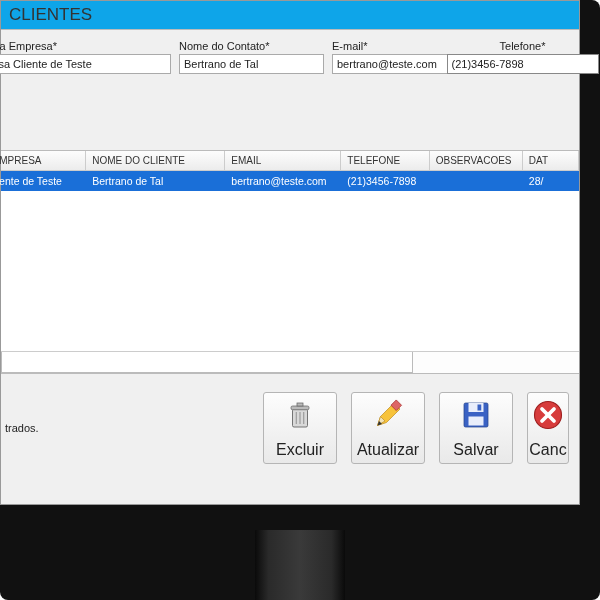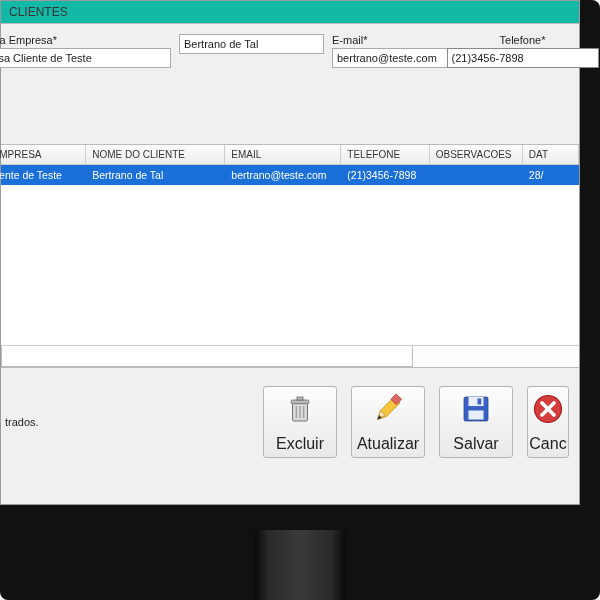--- a/index.html
+++ b/index.html
@@ -20,23 +20,23 @@
   border: 1px solid #999;
 }
 .stand-neck {
   position: absolute;
   left: 255px; top: 530px;
   width: 90px; height: 70px;
   background: linear-gradient(to right, #0a0a0a, #2a2a2a 15%, #3a3a3a 50%, #2a2a2a 85%, #0a0a0a);
 }
 
 .wnd-title {
-  background: #14b8a6;
+  background: #0ea5e9;
   border-bottom: 1px solid #bbb;
-  font-size: 12px;
+  font-size: 17px;
   padding: 4px 8px;
   color: #333;
 }
 
 .form-row {
   display: flex;
   gap: 8px;
   padding: 10px 8px 6px 0;
   background: #f0f0f0;
 }
@@ -147,20 +147,21 @@
   <div class="screen">
 
     <div class="wnd-title">CLIENTES</div>
 
     <div class="form-row">
       <div class="field f1">
         <label>Nome da Empresa*</label>
         <input type="text" value="Empresa Cliente de Teste" style="">
       </div>
       <div class="field f2">
+        <label>Nome do Contato*</label>
         <input type="text" value="Bertrano de Tal" style="">
       </div>
       <div class="field f3">
         <label>E-mail*</label>
         <input type="text" value="bertrano@teste.com" style="">
       </div>
       <div class="field f4">
         <label>Telefone*</label>
         <input type="text" value="(21)3456-7898" style="">
       </div>

